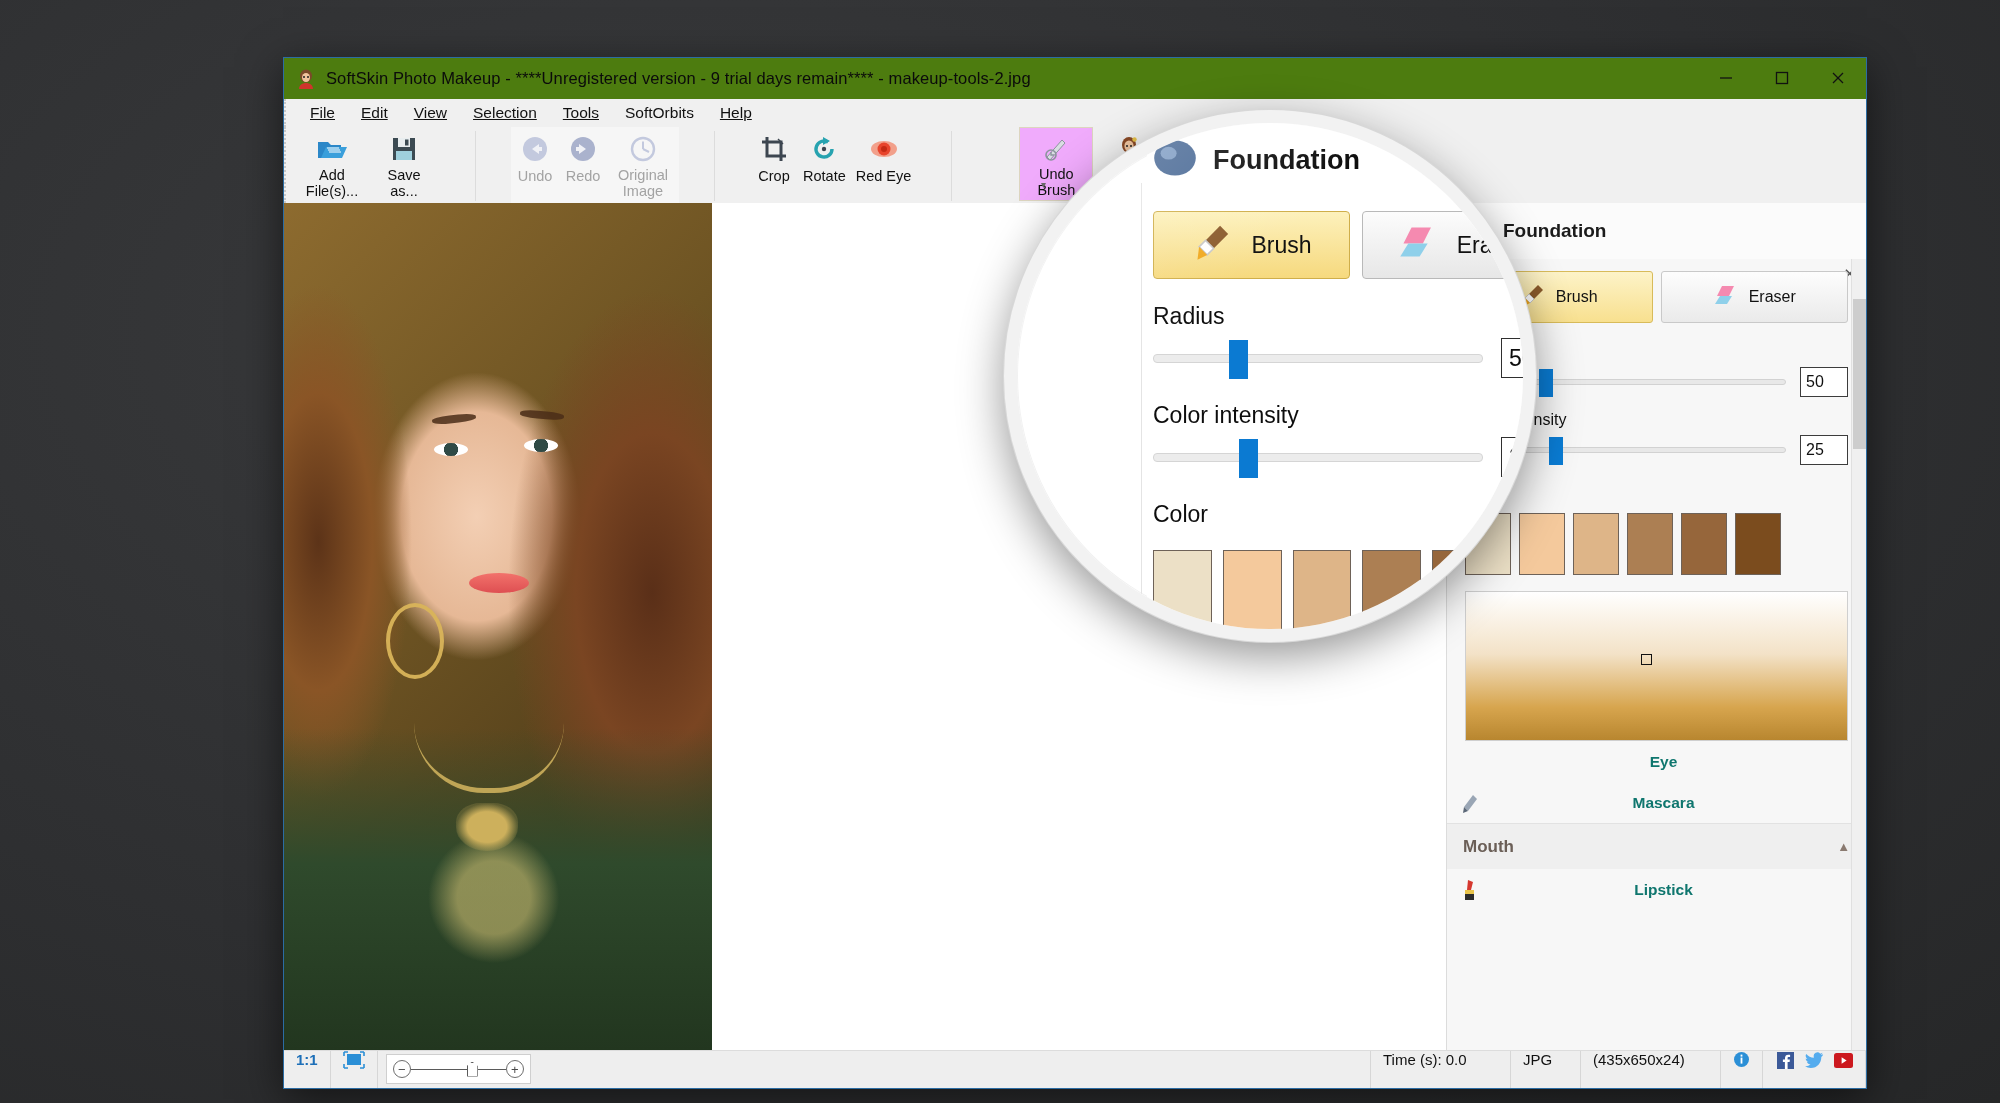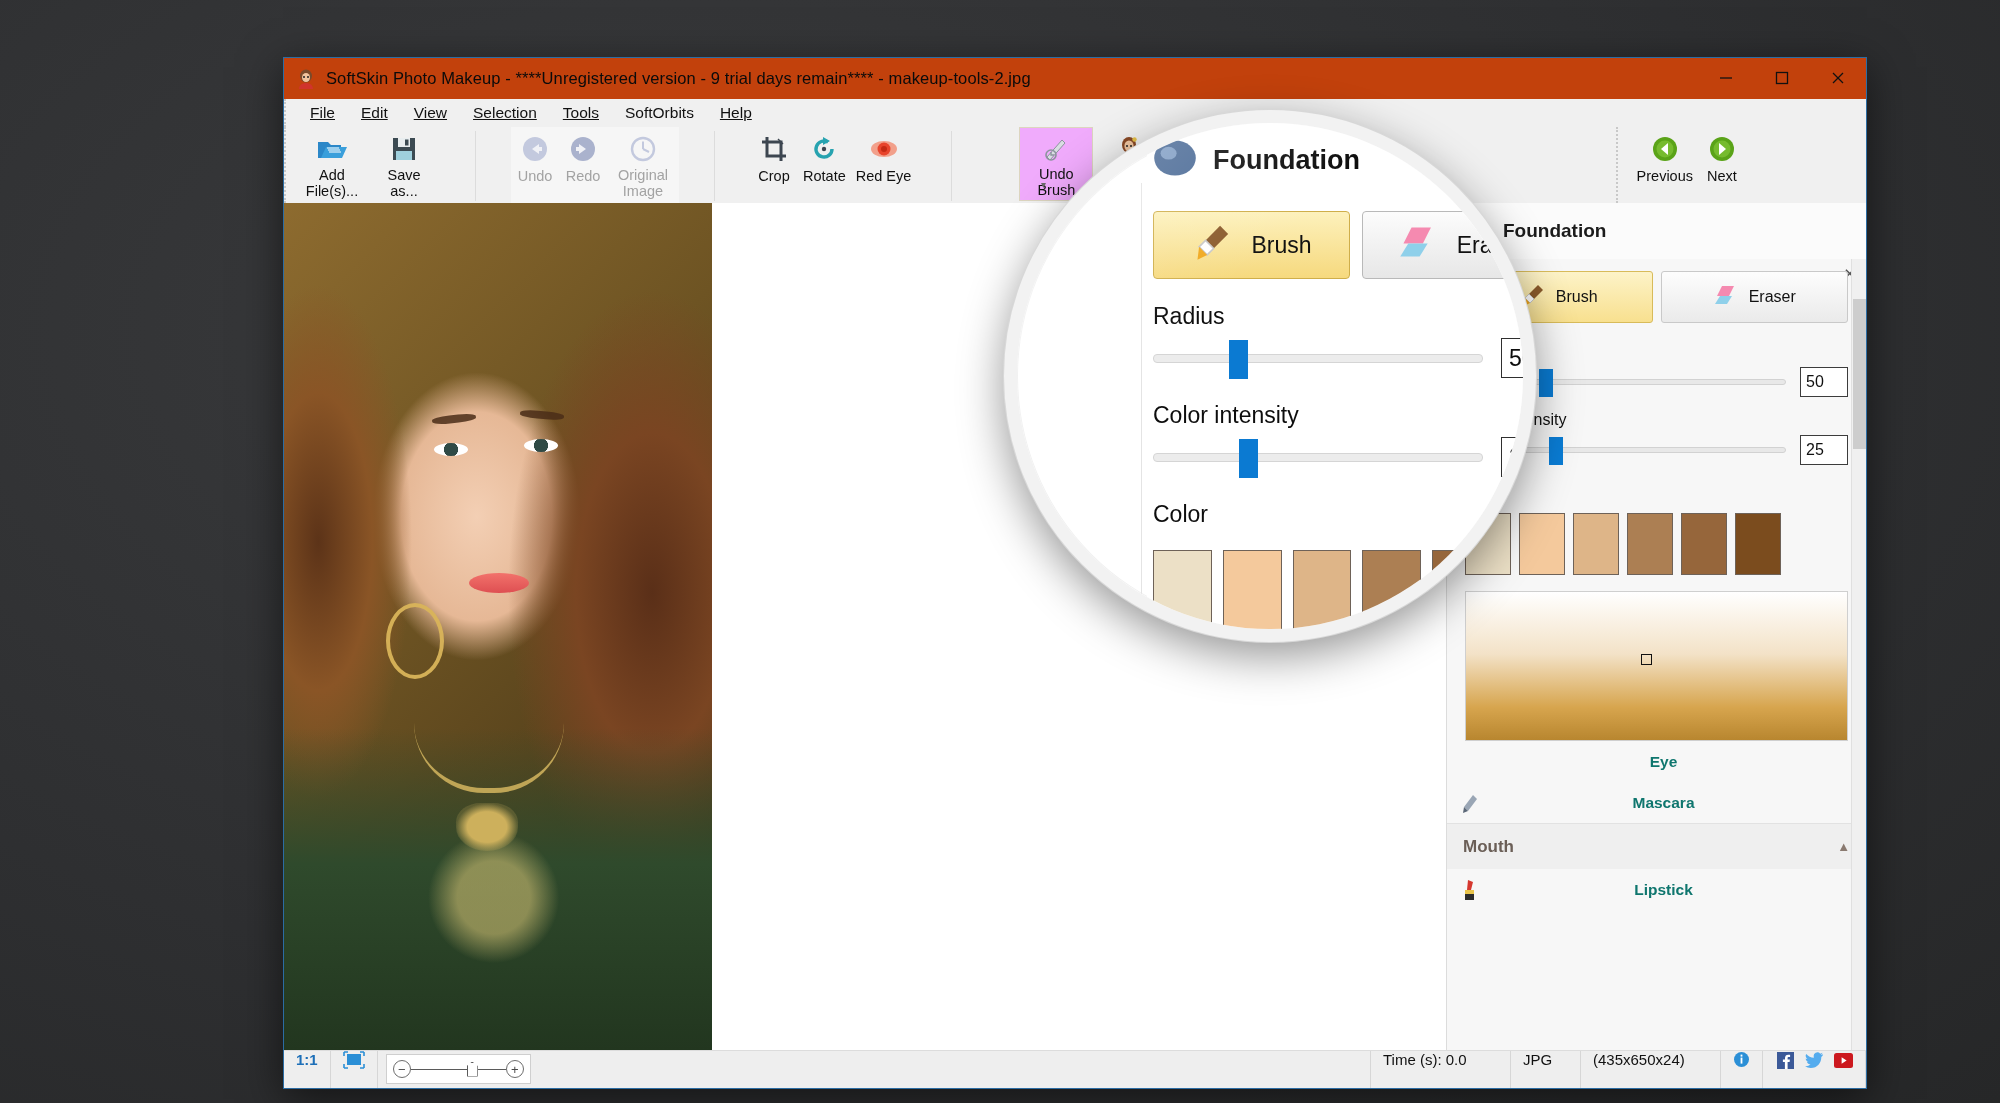--- a/index.html
+++ b/index.html
@@ -20,21 +20,21 @@
   #app-window{
     position:absolute; left:283px; top:57px; width:1584px; height:1032px;
     background:#f0f0f0;
     border:1px solid #2b6ca3;
     box-shadow:0 10px 40px rgba(0,0,0,.55);
     display:flex; flex-direction:column;
   }
 
   
   #titlebar{
-    height:41px; background:#c2410c; display:flex; align-items:center;
+    height:41px; background:#4d7c0f; display:flex; align-items:center;
     flex:0 0 41px; position:relative;
   }
   #title-icon{ width:22px;height:22px;margin-left:11px;margin-right:9px; position:relative;}
   #title-text{
     font-size:16.5px; color:#0b0b0b; white-space:nowrap;
     letter-spacing:.1px;
   }
   .winbtn{
     width:56px;height:40px;display:flex;align-items:center;justify-content:center;
     font-size:17px;color:#111; cursor:default;
@@ -425,42 +425,20 @@
             <path d="M4 27c0-5 4.5-8 10-8s10 3 10 8z" fill="#d0342c"></path>
             <circle cx="19.5" cy="4.5" r="2.2" fill="#e8c34a"></circle>
           </svg>
         </div>
         <div class="tb-label">Retouching</div>
       </div>
     </div>
 
     <div class="tb-overflow">▾</div>
 
-    <div id="nav-group">
-      <div class="tb-btn">
-        <div class="tb-icon">
-          <svg width="28" height="28" viewBox="0 0 28 28">
-            <circle cx="14" cy="14" r="12" fill="#5aa318"></circle>
-            <circle cx="14" cy="14" r="8.5" fill="#76bb2e"></circle>
-            <path d="M17 8l-7 6 7 6z" fill="#fff"></path>
-          </svg>
-        </div>
-        <div class="tb-label">Previous</div>
-      </div>
-      <div class="tb-btn">
-        <div class="tb-icon">
-          <svg width="28" height="28" viewBox="0 0 28 28">
-            <circle cx="14" cy="14" r="12" fill="#5aa318"></circle>
-            <circle cx="14" cy="14" r="8.5" fill="#76bb2e"></circle>
-            <path d="M11 8l7 6-7 6z" fill="#fff"></path>
-          </svg>
-        </div>
-        <div class="tb-label">Next</div>
-      </div>
-    </div>
   </div>
 
   <div id="body-area">
 
     <div id="canvas-wrap">
       <div id="photo">
         <div class="f-brow" style="left:148px;top:212px;transform:rotate(-6deg);"></div>
         <div class="f-brow" style="left:236px;top:208px;transform:rotate(5deg);"></div>
         <div class="f-eye" style="left:150px;top:240px;"></div>
         <div class="f-eye" style="left:240px;top:236px;"></div>

